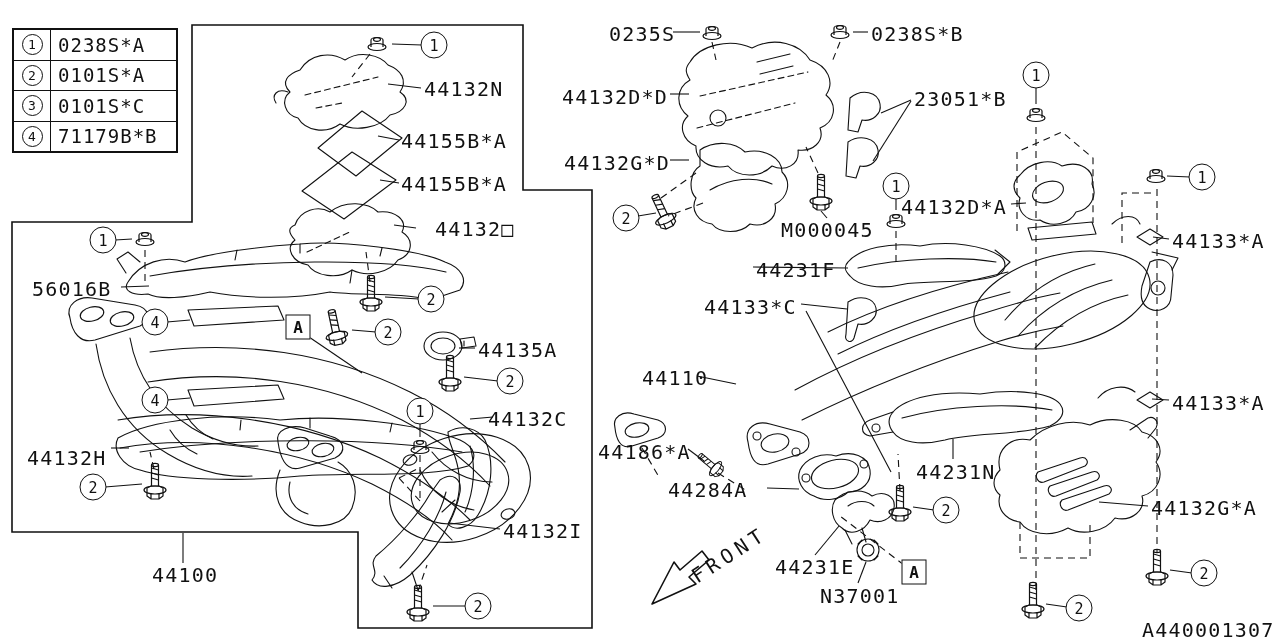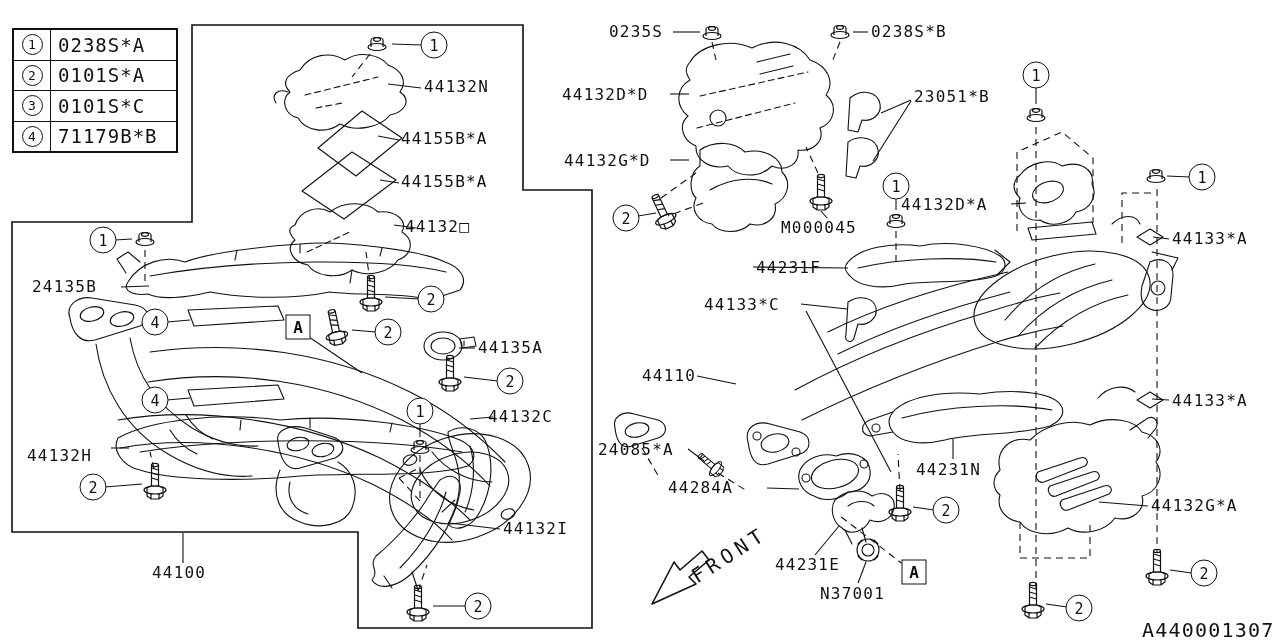--- a/index.html
+++ b/index.html
@@ -1,20 +1,20 @@
 <!DOCTYPE html>
 <html><head>
 <meta charset="utf-8">
 <style>
   html,body{margin:0;padding:0;background:#fff;}
   body{width:1280px;height:640px;position:relative;overflow:hidden;
        font-family:"DejaVu Sans Mono","Liberation Mono",monospace;color:#111;}
   .stage{position:absolute;left:0;top:0;width:1280px;height:640px;}
   svg.art{position:absolute;left:0;top:0;}
-  .lbl{position:absolute;font-size:16px;line-height:1;letter-spacing:1.2px;white-space:nowrap;}
+  .lbl{position:absolute;font-size:20px;line-height:1;letter-spacing:1.2px;white-space:nowrap;}
   .co{position:absolute;width:25px;height:25px;border:1.4px solid #111;border-radius:50%;
       background:#fff;display:flex;align-items:center;justify-content:center;
       font-size:15px;transform:translate(-50%,-50%);}
   .mark{position:absolute;width:23px;height:23px;border:1.7px solid #111;background:#fff;
       display:flex;align-items:center;justify-content:center;font-size:16px;font-weight:bold;
       transform:translate(-50%,-50%);}
   .legend{position:absolute;left:12px;top:28px;width:162px;border:2px solid #111;background:#fff;}
   .lrow{display:flex;height:29.5px;align-items:center;border-top:1.5px solid #111;}
   .lrow:first-child{border-top:none;}
   .lnum{width:36px;align-self:stretch;border-right:1.5px solid #111;
@@ -310,40 +310,40 @@
     <div class="lnum">
           <span>4</span>
         </div>
     <div class="lcode">71179B*B</div>
   </div>
 </div>
 
 <div class="lbl" style="left:424px;top:79px">44132N</div>
 <div class="lbl" style="left:401px;top:131px">44155B*A</div>
 <div class="lbl" style="left:401px;top:174px">44155B*A</div>
-<div class="lbl" style="left:405px;top:219px">44132□</div>
-<div class="lbl" style="left:32px;top:279px">24135B</div>
+<div class="lbl" style="left:435px;top:219px">44132□</div>
+<div class="lbl" style="left:32px;top:279px">56016B</div>
 <div class="lbl" style="left:478px;top:340px">44135A</div>
 <div class="lbl" style="left:488px;top:409px">44132C</div>
 <div class="lbl" style="left:27px;top:448px">44132H</div>
 <div class="lbl" style="left:503px;top:521px">44132I</div>
 <div class="lbl" style="left:152px;top:565px">44100</div>
 <div class="lbl" style="left:609px;top:24px">0235S</div>
 <div class="lbl" style="left:871px;top:24px">0238S*B</div>
 <div class="lbl" style="left:562px;top:87px">44132D*D</div>
 <div class="lbl" style="left:564px;top:153px">44132G*D</div>
 <div class="lbl" style="left:781px;top:220px">M000045</div>
 <div class="lbl" style="left:901px;top:197px">44132D*A</div>
 <div class="lbl" style="left:914px;top:89px">23051*B</div>
 <div class="lbl" style="left:756px;top:260px">44231F</div>
 <div class="lbl" style="left:704px;top:297px">44133*C</div>
 <div class="lbl" style="left:642px;top:368px">44110</div>
 <div class="lbl" style="left:1172px;top:231px">44133*A</div>
 <div class="lbl" style="left:1172px;top:393px">44133*A</div>
-<div class="lbl" style="left:598px;top:442px">24085*A</div>
+<div class="lbl" style="left:598px;top:442px">44186*A</div>
 <div class="lbl" style="left:668px;top:480px">44284A</div>
 <div class="lbl" style="left:916px;top:462px">44231N</div>
 <div class="lbl" style="left:1151px;top:498px">44132G*A</div>
 <div class="lbl" style="left:775px;top:557px">44231E</div>
 <div class="lbl" style="left:820px;top:586px">N37001</div>
 <div class="code" style="left:1142px;top:618px">A440001307</div>
 <div class="front">FRONT</div>
 
 <div class="co" style="left:434px;top:45px">1</div>
 <div class="co" style="left:103px;top:240px">1</div>

